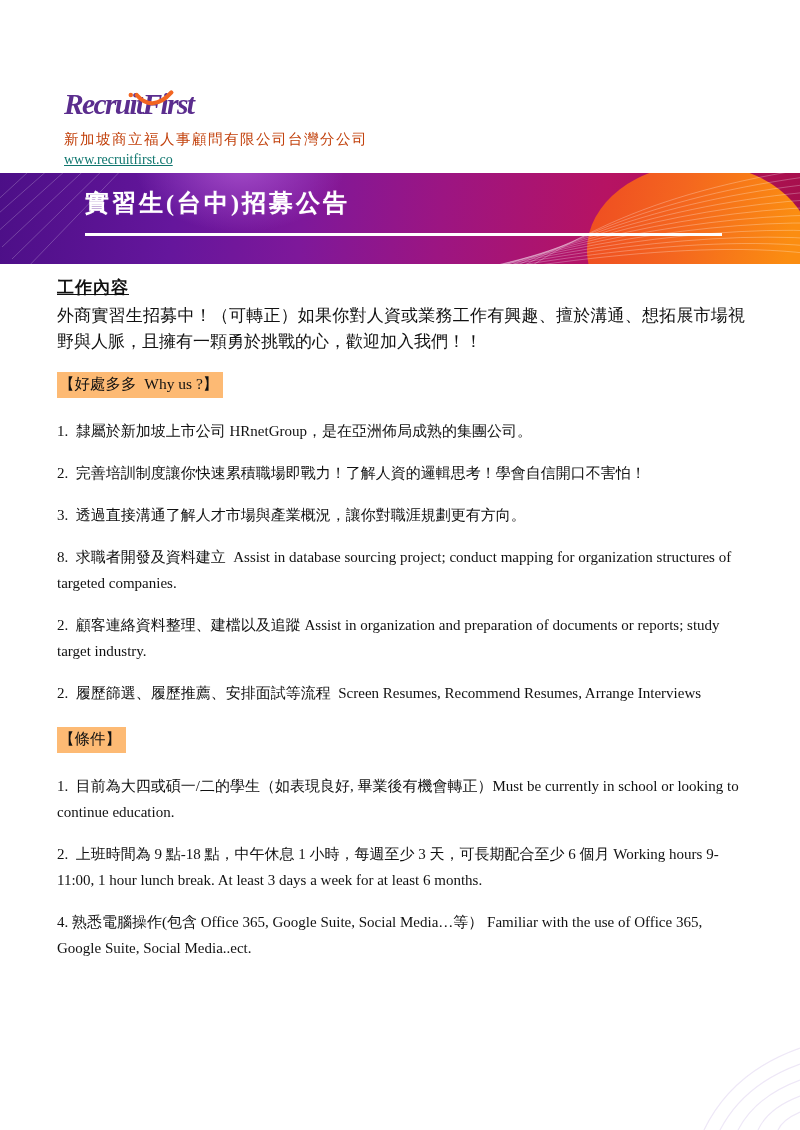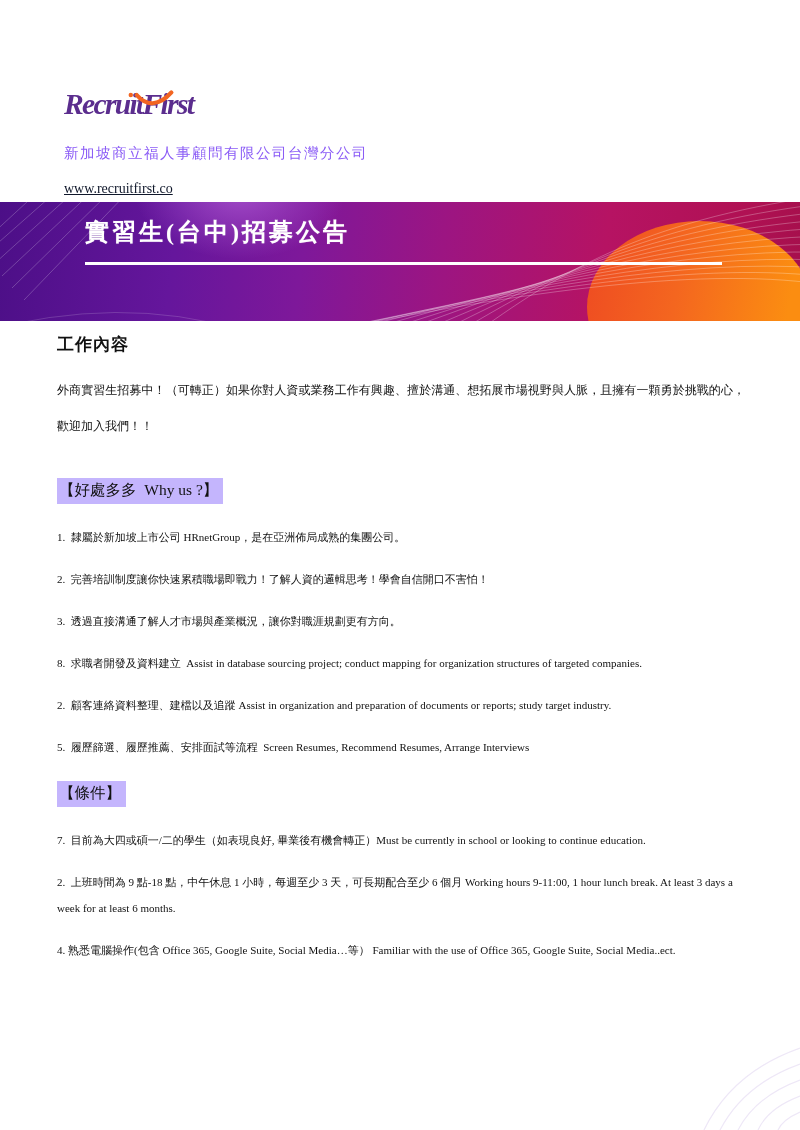--- a/index.html
+++ b/index.html
@@ -8,33 +8,33 @@
     width: 800px; height: 1130px;
     position: relative; overflow: hidden;
     font-family: "Liberation Serif", "DejaVu Serif", serif;
     color: #111;
   }
 
   
   .doc-header { padding: 84px 0 0 64px; }
   .logo-svg { display: block; width: 186px; height: 44px; }
   .company-name {
-    font-size: 14.5px; letter-spacing: 1.5px; color: #8b5cf6;
-    margin-top: 16px; font-weight: 500;
+    font-size: 14.5px; letter-spacing: 1.5px; color: #c2410c;
+    margin-top: 2px; font-weight: 500;
   }
   .website-link {
-    display: inline-block; margin-top: 18px;
-    font-size: 14px; color: #0f172a;
+    display: inline-block; margin-top: 3px;
+    font-size: 14px; color: #0f766e;
     text-decoration: underline; cursor: pointer;
   }
 
   
   .banner {
     position: relative; margin-top: 5px;
-    width: 800px; height: 119px; overflow: hidden;
+    width: 800px; height: 91px; overflow: hidden;
     background:
       radial-gradient(ellipse 150px 95px at 30% -8%, rgba(178,91,214,0.75), rgba(178,91,214,0) 70%),
       linear-gradient(97deg, #4c0f87 0%, #65169c 22%, #7e189a 38%, #9c1582 55%, #b61363 75%, #b01153 92%, #a50f4c 100%);
   }
   .banner-ellipse {
     position: absolute; right: -12px; bottom: -72px;
     width: 225px; height: 172px; border-radius: 50%;
     background: linear-gradient(100deg, #ee4b22 0%, #f4661f 40%, #fb8d11 85%);
   }
   .banner-lines { position: absolute; left: 0; top: 0; width: 800px; height: 119px; }
@@ -44,32 +44,32 @@
     letter-spacing: 3px; white-space: pre;
     text-shadow: 0 0 1px rgba(255,255,255,0.4);
   }
   .banner-rule {
     position: absolute; left: 85px; top: 60px;
     width: 637px; height: 3px; background: #ffffff;
   }
 
   
   .doc-body { padding: 12px 55px 0 57px; }
-  .intro-heading { font-size: 17px; font-weight: bold; letter-spacing: 1px; margin-bottom: 16px; }
+  .intro-heading { font-size: 17px; font-weight: bold; letter-spacing: 1px; margin-bottom: 4px; text-decoration: underline; }
   .para {
-    font-size: 12px; line-height: 36px; white-space: pre-wrap;
-    margin-bottom: 29px; text-align: justify;
+    font-size: 17px; line-height: 26px; white-space: pre-wrap;
+    margin-bottom: 12px; text-align: justify;
   }
   .section-header {
-    display: inline-block; background: #c4b5fd; color: #111;
+    display: inline-block; background: #fdba74; color: #111;
     font-size: 15.5px; padding: 2px 5px 3px 2px; white-space: pre;
     margin: 5px 0 20px;
   }
   .list-para {
-    font-size: 11px; line-height: 26px; white-space: pre-wrap;
+    font-size: 15px; line-height: 26px; white-space: pre-wrap;
     margin-bottom: 16px;
   }
 
   
   .corner-decor { position: absolute; right: 0; bottom: 0; width: 140px; height: 110px; }
 </style>
 </head>
 <body>
 
 <div class="doc-header">
@@ -127,24 +127,24 @@
   <div class="intro-heading">工作內容</div>
   <p class="para">外商實習生招募中！（可轉正）如果你對人資或業務工作有興趣、擅於溝通、想拓展市場視野與人脈，且擁有一顆勇於挑戰的心，歡迎加入我們！！</p>
 
   <div class="section-header">【好處多多  Why us ?】</div>
   <p class="list-para">1.  隸屬於新加坡上市公司 HRnetGroup，是在亞洲佈局成熟的集團公司。</p>
   <p class="list-para">2.  完善培訓制度讓你快速累積職場即戰力！了解人資的邏輯思考！學會自信開口不害怕！</p>
   <p class="list-para">3.  透過直接溝通了解人才市場與產業概況，讓你對職涯規劃更有方向。</p>
 
   <p class="list-para">8.  求職者開發及資料建立  Assist in database sourcing project; conduct mapping for organization structures of targeted companies.</p>
   <p class="list-para">2.  顧客連絡資料整理、建檔以及追蹤 Assist in organization and preparation of documents or reports; study target industry.</p>
-  <p class="list-para">5.  履歷篩選、履歷推薦、安排面試等流程  Screen Resumes, Recommend Resumes, Arrange Interviews</p>
+  <p class="list-para">2.  履歷篩選、履歷推薦、安排面試等流程  Screen Resumes, Recommend Resumes, Arrange Interviews</p>
 
   <div class="section-header">【條件】</div>
-  <p class="list-para">7.  目前為大四或碩一/二的學生（如表現良好, 畢業後有機會轉正）Must be currently in school or looking to continue education.</p>
+  <p class="list-para">1.  目前為大四或碩一/二的學生（如表現良好, 畢業後有機會轉正）Must be currently in school or looking to continue education.</p>
   <p class="list-para">2.  上班時間為 9 點-18 點，中午休息 1 小時，每週至少 3 天，可長期配合至少 6 個月 Working hours 9-11:00, 1 hour lunch break. At least 3 days a week for at least 6 months.</p>
   <p class="list-para">4. 熟悉電腦操作(包含 Office 365, Google Suite, Social Media…等） Familiar with the use of Office 365, Google Suite, Social Media..ect.</p>
 
 </div>
 
 <svg class="corner-decor" viewBox="0 0 140 110" aria-hidden="true">
   <g stroke="#ece5f6" stroke-width="1.2" fill="none" opacity="0.9">
     <path d="M 140 28 Q 72 52 44 110"></path>
     <path d="M 140 44 Q 84 64 60 110"></path>
     <path d="M 140 60 Q 96 76 78 110"></path>

